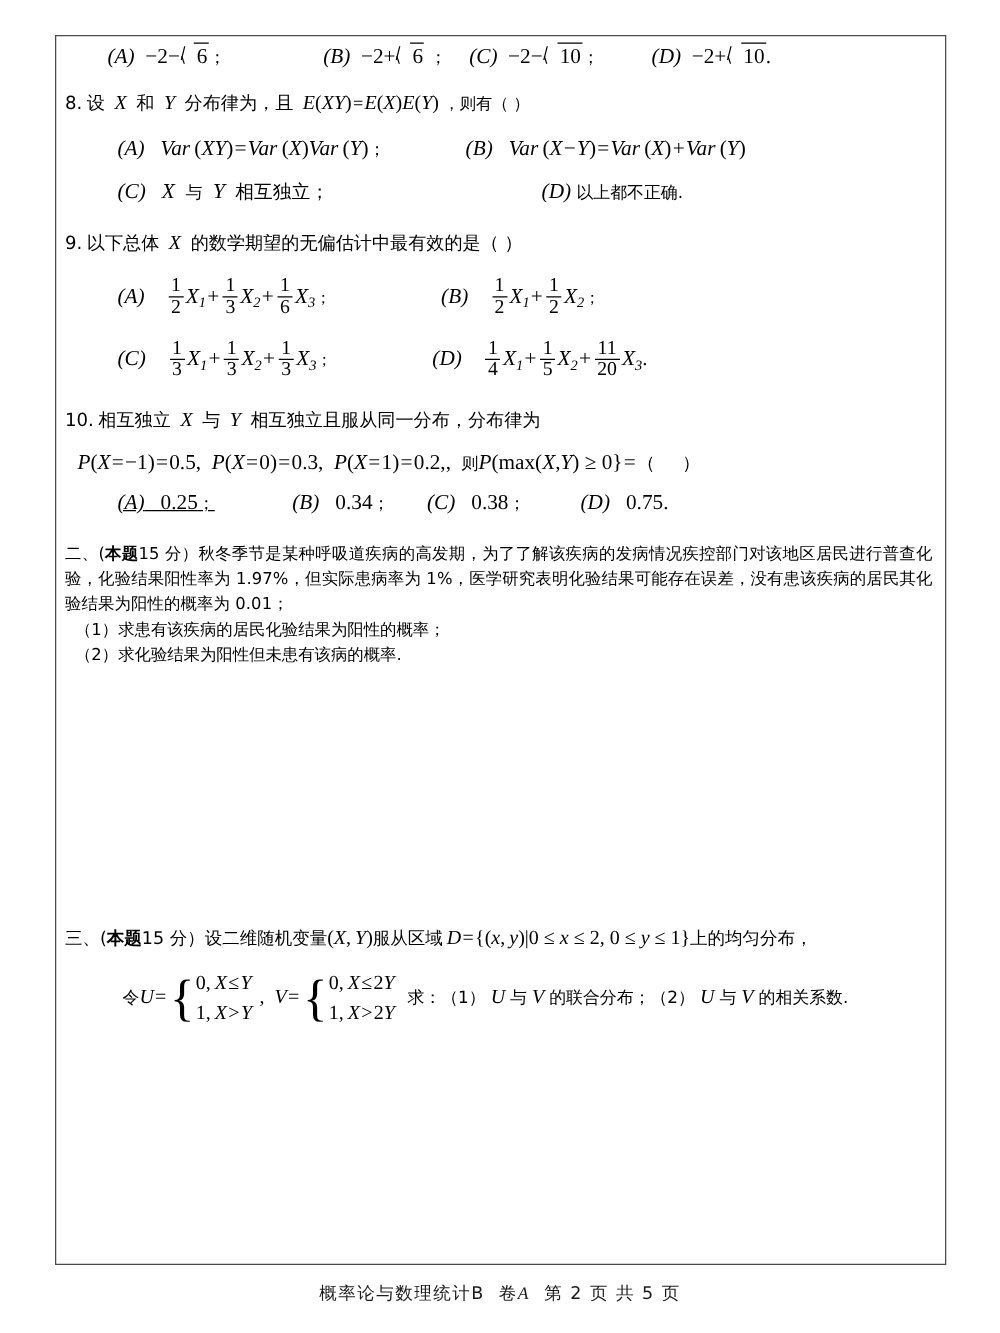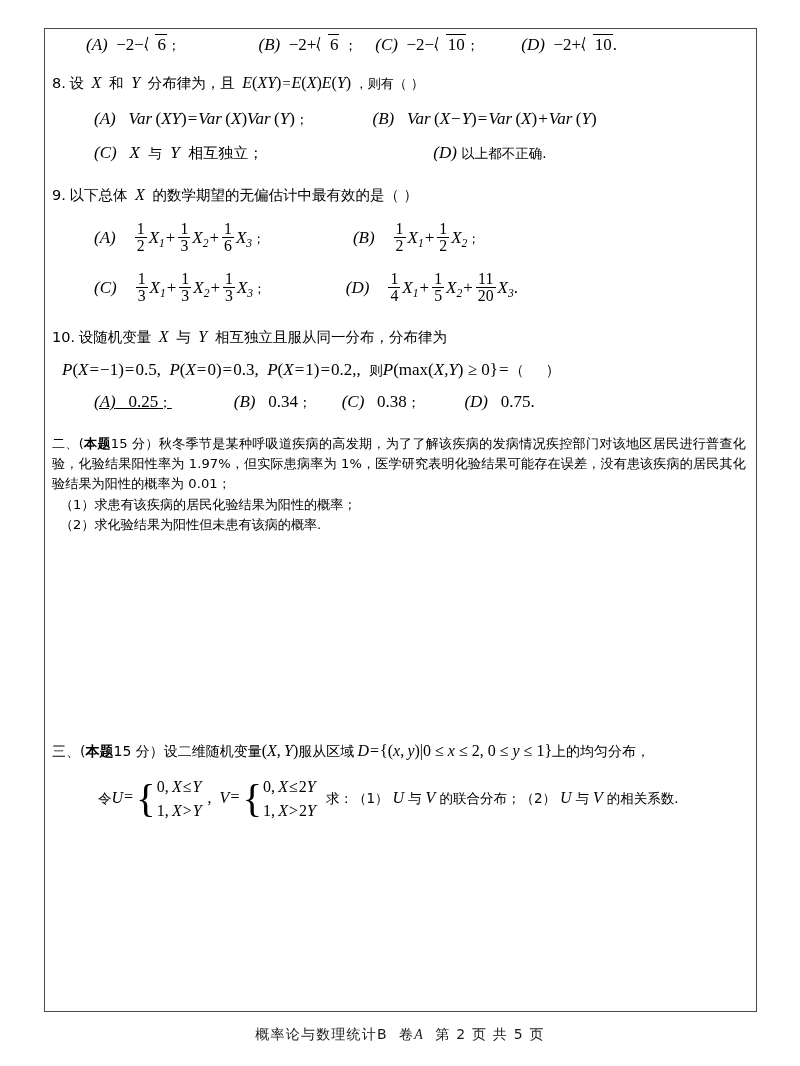--- a/index.html
+++ b/index.html
@@ -261,21 +261,21 @@
       </span>
       <span class="opt" style="margin-left:80px;">
         <span class="lbl">(D)</span>
         <span>&nbsp;&nbsp;</span>
         <span class="frac"><span class="num">1</span><span class="den">4</span></span><span class="mi">X<span class="sub">1</span></span><span class="op">+</span><span class="frac"><span class="num">1</span><span class="den">5</span></span><span class="mi">X<span class="sub">2</span></span><span class="op">+</span><span class="frac"><span class="num">11</span><span class="den">20</span></span><span class="mi">X<span class="sub">3</span></span><span class="mn">.</span>
       </span>
     </div>
 
     <div class="qline" style="margin-top:20px;">
       <span class="cn">10.</span>
-      <span class="cn">设随机变量</span>
+      <span class="cn">相互独立</span>
       <span class="mi">&nbsp;X&nbsp;</span>
       <span class="cn">与</span>
       <span class="mi">&nbsp;Y&nbsp;</span>
       <span class="cn">相互独立且服从同一分布，分布律为</span>
     </div>
 
     <div class="mathline" style="margin-top:11px; margin-left:10px;">
       <span class="mi">P</span><span class="mn">(</span><span class="mi">X</span><span class="op">=</span><span class="mn">−1)</span><span class="op">=</span><span class="mn">0.5</span><span class="mn">,&nbsp;</span>
       <span class="mi">P</span><span class="mn">(</span><span class="mi">X</span><span class="op">=</span><span class="mn">0)</span><span class="op">=</span><span class="mn">0.3</span><span class="mn">,&nbsp;</span>
       <span class="mi">P</span><span class="mn">(</span><span class="mi">X</span><span class="op">=</span><span class="mn">1)</span><span class="op">=</span><span class="mn">0.2</span><span class="mn">,</span><span class="mn">,&nbsp;</span>

